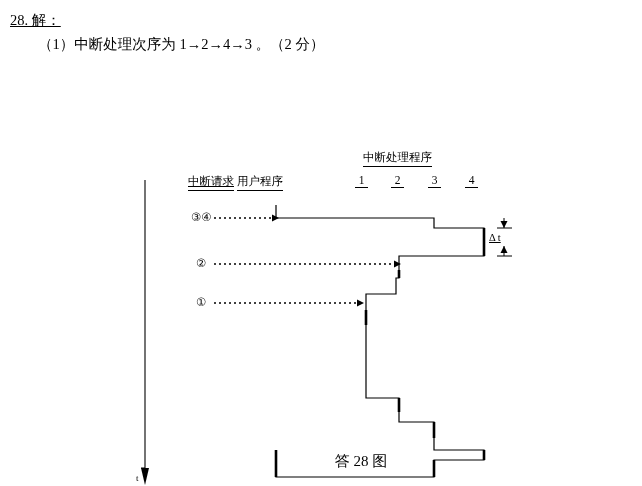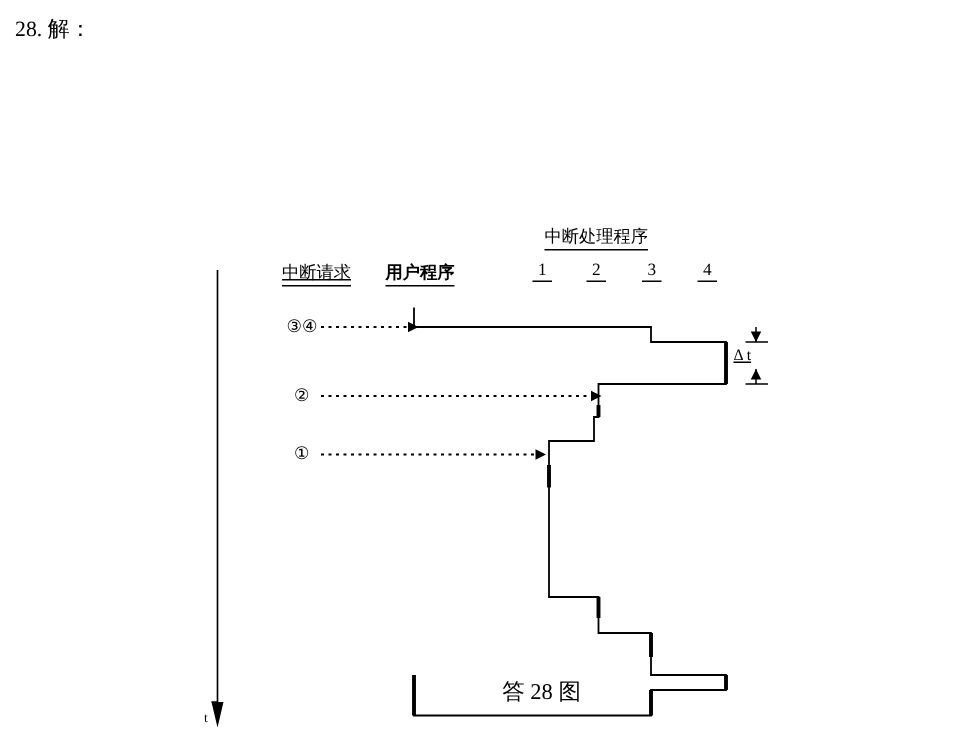--- a/index.html
+++ b/index.html
@@ -17,21 +17,21 @@
     position: absolute;
     left: 10px;
     top: 8px;
     width: 620px;
   }
   .line {
     font-size: 14.5px;
     line-height: 24px;
     white-space: nowrap;
   }
-  .l1 { padding-left: 0; }
+  .l1 { padding-left: 0; text-decoration: underline; }
   .l2 { padding-left: 28px; }
   .l3 { padding-left: 28px; }
   .l4 { padding-left: 52px; }
 
   .figure {
     position: absolute;
     left: 0;
     top: 110px;
     width: 642px;
     height: 340px;
@@ -53,28 +53,29 @@
     font-size: 15px;
     margin-left: 40px;
   }
   svg { display: block; }
 </style>
 </head>
 <body>
 
 <div class="text-block">
   <div class="line l1">28. 解：</div>
+  <div class="line l2">（1）中断处理次序为 1→2→4→3 。（2 分）</div>
 </div>
 
 <div class="figure">
 
   <div class="fig-label underline" style="left:363px; top:0px;">中断处理程序</div>
 
   <div class="fig-label underline" style="left:188px; top:24px;text-decoration:underline;">中断请求</div>
-  <div class="fig-label underline" style="left:257px; top:24px;font-weight:bold;">用户程序</div>
+  <div class="fig-label underline" style="left:237px; top:24px;">用户程序</div>
 
   <div class="fig-label underline" style="left:355px; top:24px; width:13px; text-align:center;">1</div>
   <div class="fig-label underline" style="left:391px; top:24px; width:13px; text-align:center;">2</div>
   <div class="fig-label underline" style="left:428px; top:24px; width:13px; text-align:center;">3</div>
   <div class="fig-label underline" style="left:465px; top:24px; width:13px; text-align:center;">4</div>
 
   <div class="fig-label" style="left:191px; top:60px;">③④</div>
   <div class="fig-label" style="left:196px; top:106px;">②</div>
   <div class="fig-label" style="left:196px; top:145px;">①</div>
 

